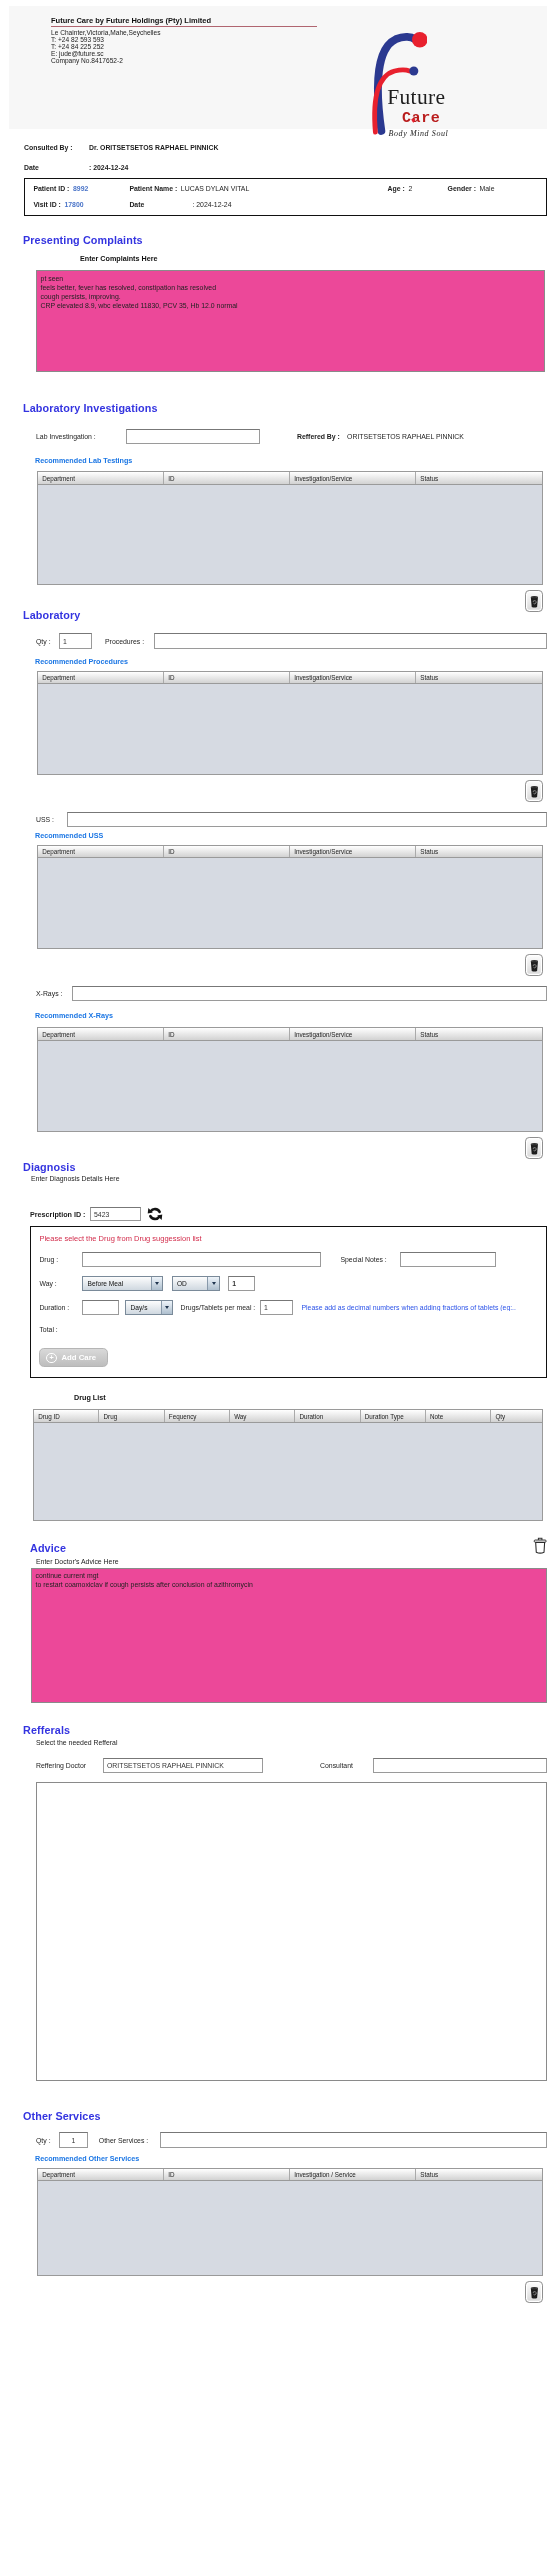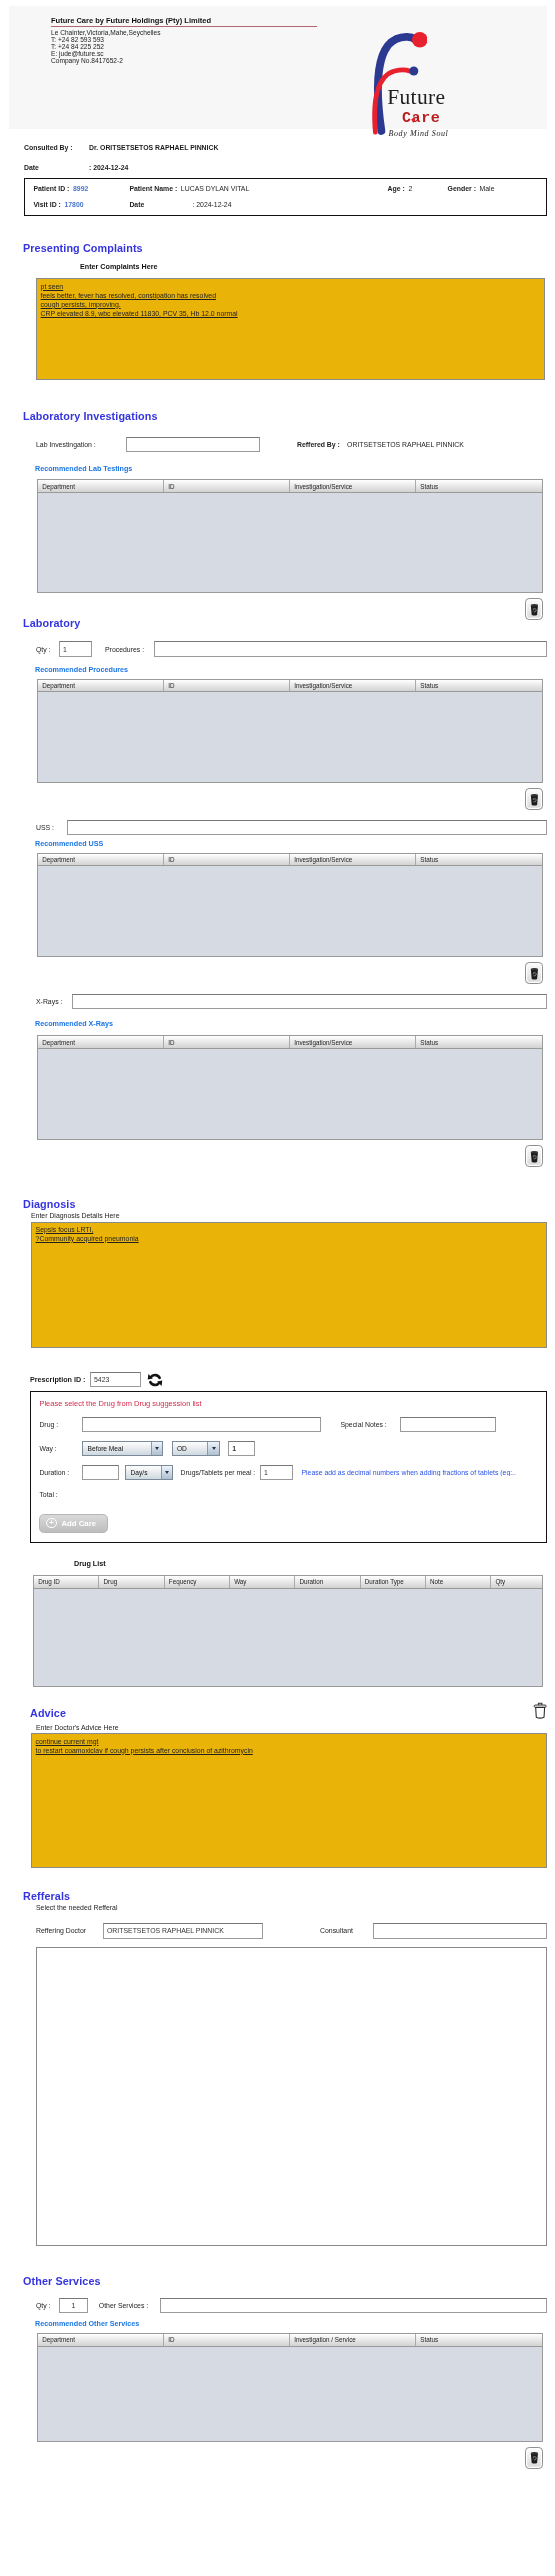--- a/index.html
+++ b/index.html
@@ -51,22 +51,22 @@
   .cell-age { width:60px; display:flex; }
   .cell-gender { width:90px; display:flex; }
 
   
   .h1 { margin-left:23px; font-size:10.8px; font-weight:bold; color:#3434e0; letter-spacing:0.1px; }
   .lnk { margin-left:35px; font-size:7.2px; font-weight:bold; color:#1b76e4; }
   .sublbl-b { margin-left:36px; font-weight:bold; font-size:7.2px; color:#111;padding-left:44px; }
   .sublbl { margin-left:36px; font-size:6.9px; color:#222; }
   .inp { border:0.6px solid #9a9a9a; border-top-color:#777; background:#fff;
     height:15.5px; font:6.9px "Liberation Sans", sans-serif; padding:0 3px; color:#333; }
-  .ta { display:block; border:0.6px solid #8a8a8a; background:#eab308; resize:none;
-    font:6.9px/9px "Liberation Sans", sans-serif; color:#222; padding:2.4px 3.6px;text-decoration:underline; }
+  .ta { display:block; border:0.6px solid #8a8a8a; background:#ec4899; resize:none;
+    font:6.9px/9px "Liberation Sans", sans-serif; color:#222; padding:2.4px 3.6px; }
   .tbl { border:0.6px solid #9a9a9a; }
   .thead { display:flex; background:linear-gradient(#ffffff,#d2d2d2); border-bottom:0.6px solid #9a9a9a; }
   .th { font-size:6.3px; color:#222; padding:2.4px 4.2px; border-right:0.6px solid #aaa; }
   .th:last-child { border-right:none; }
   .c4 { width:25%; }
   .tbody { background:#d6dae2; }
   .trow { display:flex; justify-content:flex-end; margin:4.8px 13px 0 0; }
   .trash-btn { width:18px; height:22px; border:0.6px solid #8f8f8f; border-radius:4.2px;
     background:linear-gradient(#fdfdfd,#d8d8d8); box-shadow:inset 0 0 0 1.2px #fff;
     display:flex; align-items:center; justify-content:center; cursor:pointer; }
@@ -165,21 +165,21 @@
         <span class="pl">Visit ID :</span>
         <span class="pid">17800</span>
       </div>
       <div class="cell-name">
         <span class="pl" style="width:63px">Date</span>
         <span>:  2024-12-24</span>
       </div>
     </div>
   </div>
 
-  <div class="h1" style="margin-top:26px">Presenting Complaints</div>
+  <div class="h1" style="margin-top:18px">Presenting Complaints</div>
   <div class="sublbl-b" style="margin-top:8.4px">Enter Complaints Here</div>
   <textarea class="ta" style="margin: 7.2px 10.8px 0px 36px; width: 509px; height: 102px;">pt seen
 feels better, fever has resolved, constipation has resolved
 cough persists, improving.
 CRP elevated 8.9, wbc elevated 11830, PCV 35, Hb 12.0 normal</textarea>
 
   <div class="h1" style="margin-top:30px">Laboratory  Investigations</div>
   <div class="fieldrow" style="margin:14.3px 9px 0 36px">
     <span style="width:90px">Lab Investingation :</span>
     <input class="inp" style="width: 134px;" value="">
@@ -278,24 +278,22 @@
       <div class="trash-btn">
     <svg width="10.8" height="14.3" viewBox="0 0 24 30">
       <path d="M4 6 L20 6 L18 28 Q12 30.5 6 28 Z" fill="#1d1d1d"></path>
       <ellipse cx="12" cy="6" rx="8" ry="2.6" fill="#454545"></ellipse>
       <ellipse cx="12" cy="6" rx="5" ry="1.5" fill="#262626"></ellipse>
       <path d="M9 17 a3.5 3.5 0 1 1 1 2.8" stroke="#cfcfcf" fill="none" stroke-width="1.2"></path>
     </svg>
   </div>
     </div>
 
-  <div class="h1" style="margin-top:31px">Diagnosis</div>
+  <div class="h1" style="margin-top:2px">Diagnosis</div>
   <div class="sublbl" style="margin-top:2.4px; margin-left:31px">Enter Diagnosis Details Here</div>
-  <textarea class="ta" style="margin: 2.4px 9px 0px 31px; width: 516px; height: 126px;">Sepsis focus LRTI,
-?Community acquired pneumonia</textarea>
 
   <div class="rx-row">
     <span class="rx-lbl">Prescription ID :</span>
     <input class="inp" style="width: 51px; height: 14.3px;" value="5423">
     <span style="margin-left:6px; display:inline-flex">
       <svg width="16" height="16" viewBox="0 0 26 26">
         <path d="M20.5 9.5 A8.5 8.5 0 0 0 6 8.5" stroke="#141414" stroke-width="4.4" fill="none" stroke-linecap="round"></path>
         <polygon points="2.2,3.4 9.4,10.4 1.2,12.2" fill="#141414"></polygon>
         <path d="M5.5 16.5 A8.5 8.5 0 0 0 20 17.5" stroke="#141414" stroke-width="4.4" fill="none" stroke-linecap="round"></path>
         <polygon points="23.8,22.6 16.6,15.6 24.8,13.8" fill="#141414"></polygon>

